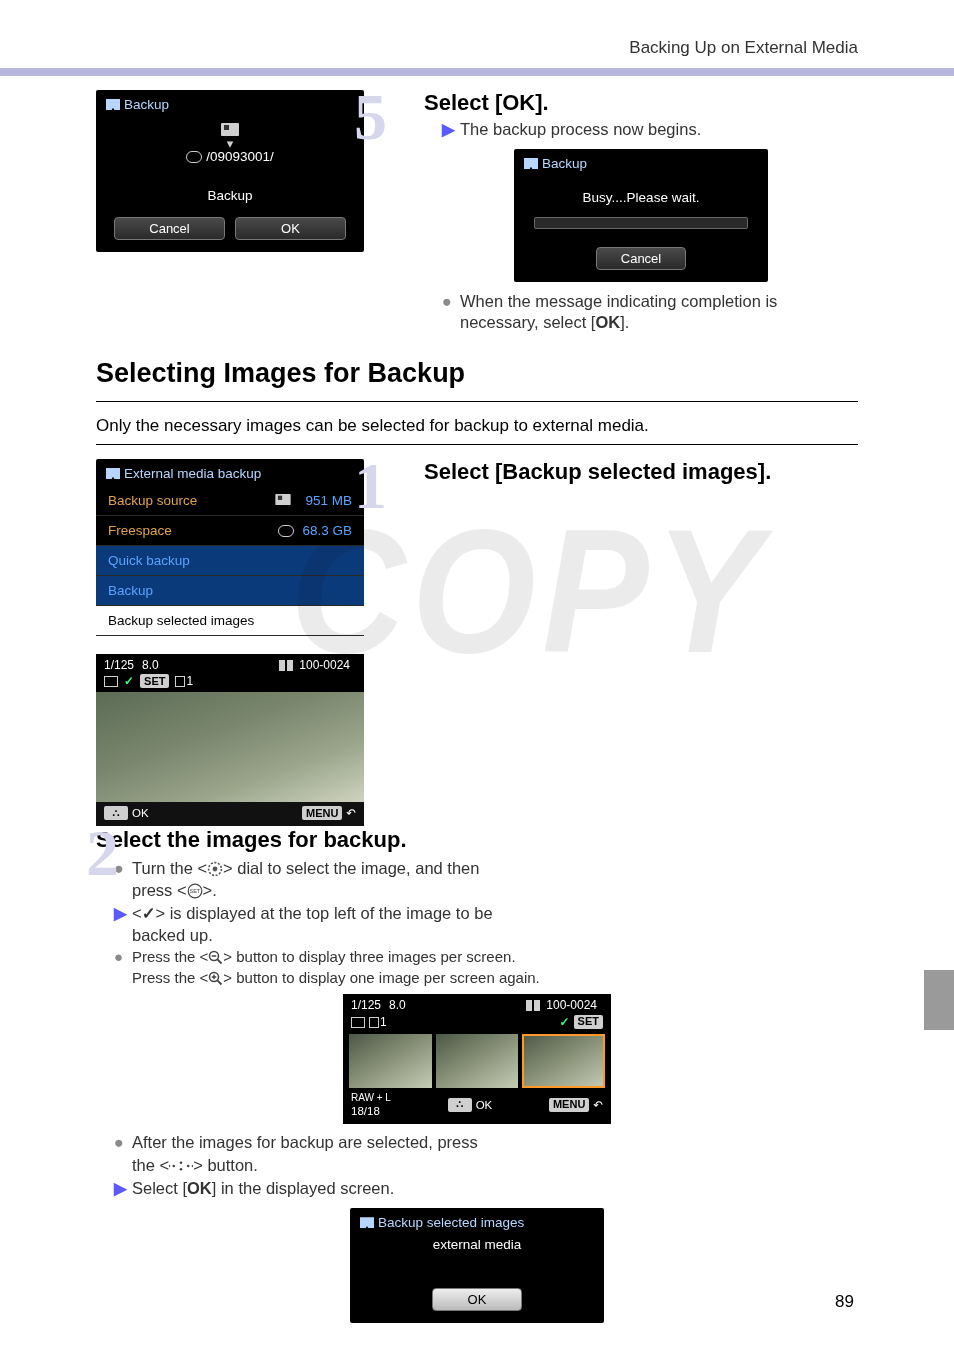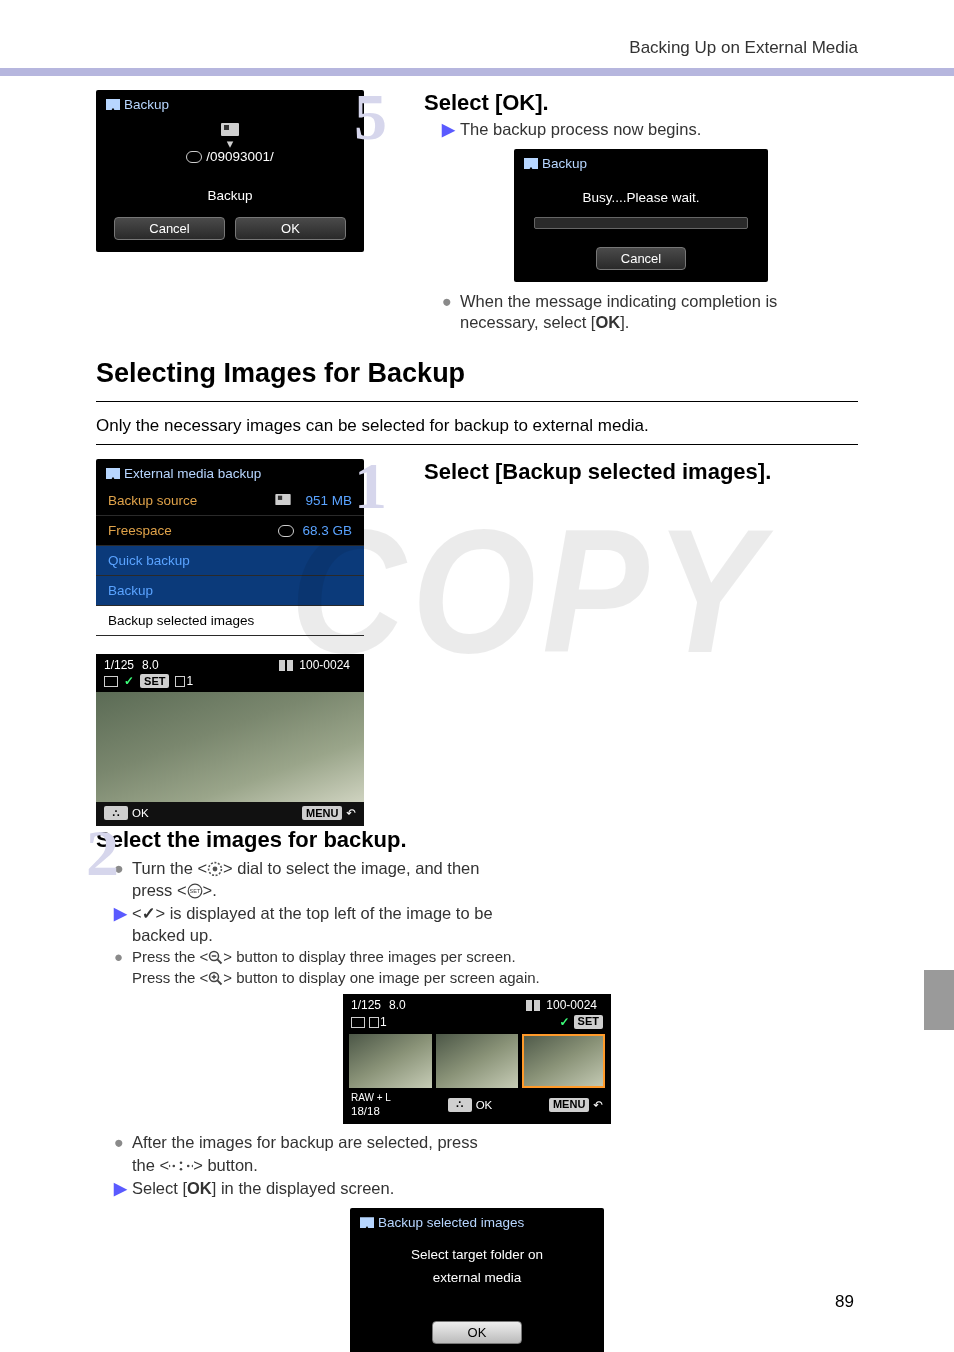--- a/index.html
+++ b/index.html
@@ -331,21 +331,20 @@
       </div>
 
       <div class="arrow-line">
           <span class="sym arrow-blue">▶</span>
           <span><span>Select [</span><span class="bold">OK</span><span>] in the displayed screen.</span></span>
         </div>
 
       <div style="display:flex; justify-content:center; margin-top:10px;">
         <div class="lcd selected">
           <div class="title"><span class="ticon"></span><span>Backup selected images</span></div>
-          <div class="center" style="padding-top:10px;">Select target folder on</div>
           <div class="center" style="padding-top:0; padding-bottom:26px;">external media</div>
           <div class="btnrow" style="justify-content:center;">
             <button class="lcdbtn" style="flex:none; width:90px; background:linear-gradient(#eee,#bbb); color:#000;">OK</button>
           </div>
         </div>
       </div>
 
     </div>
   </div>
 

